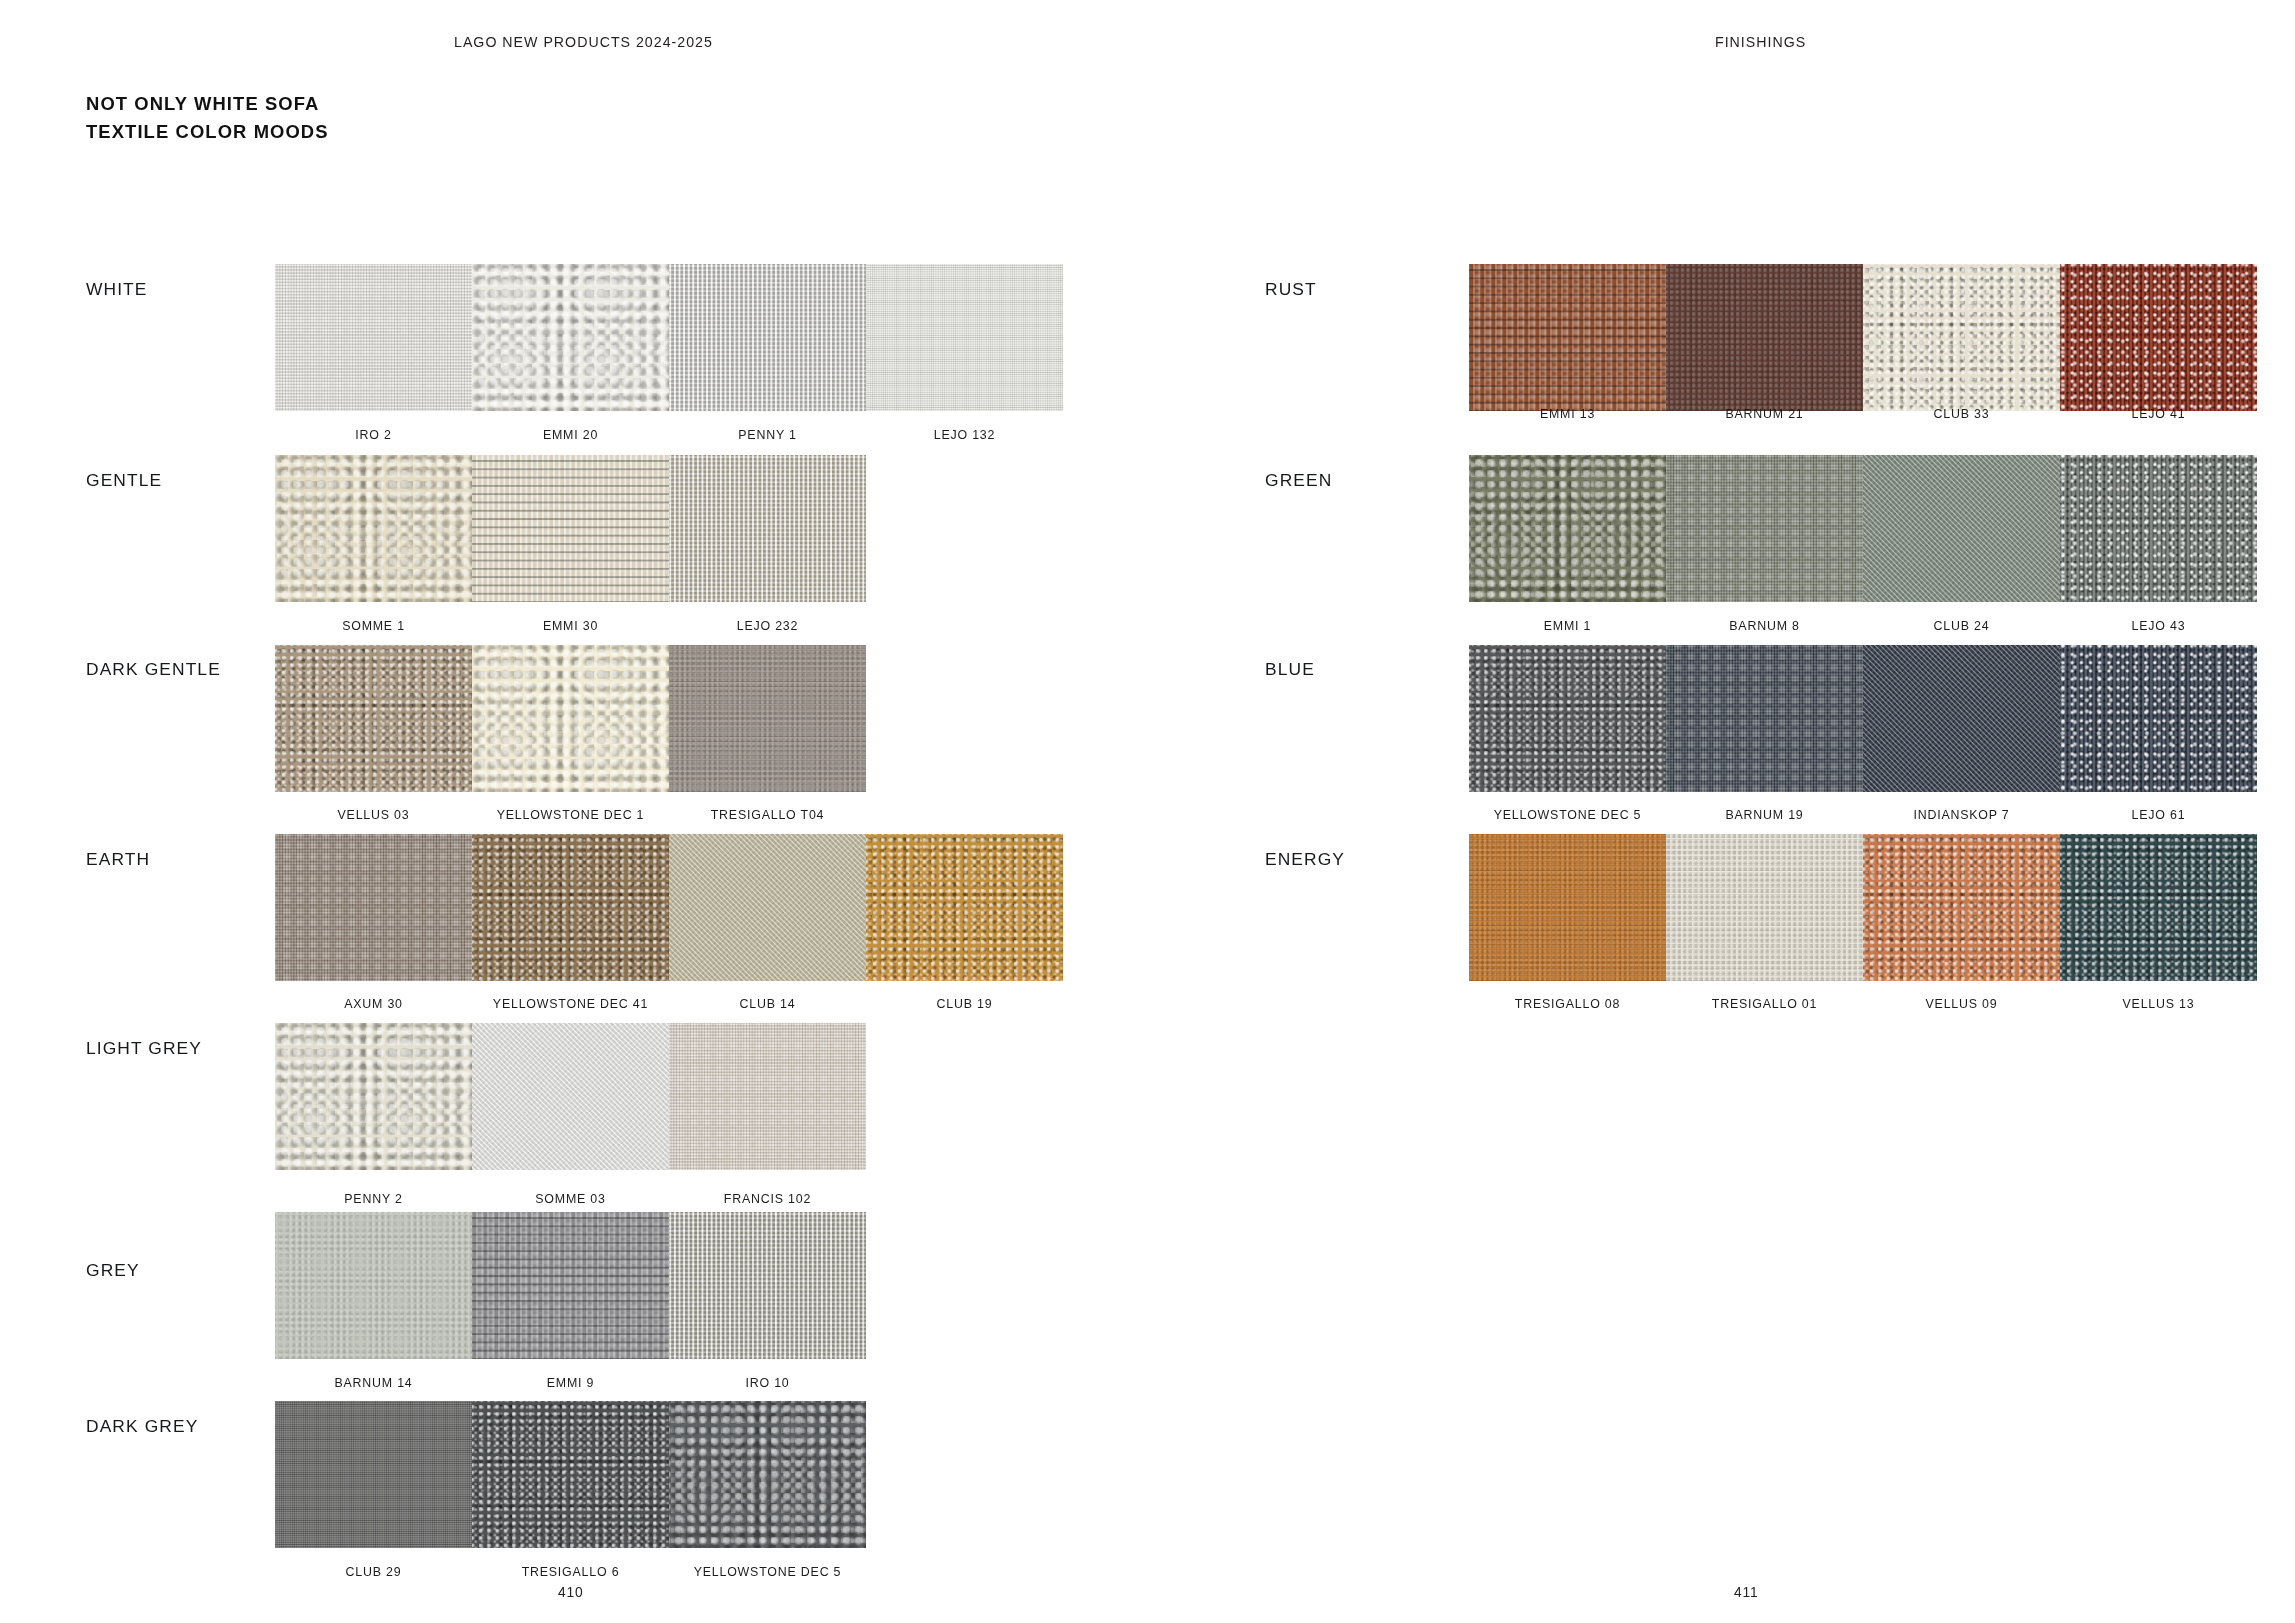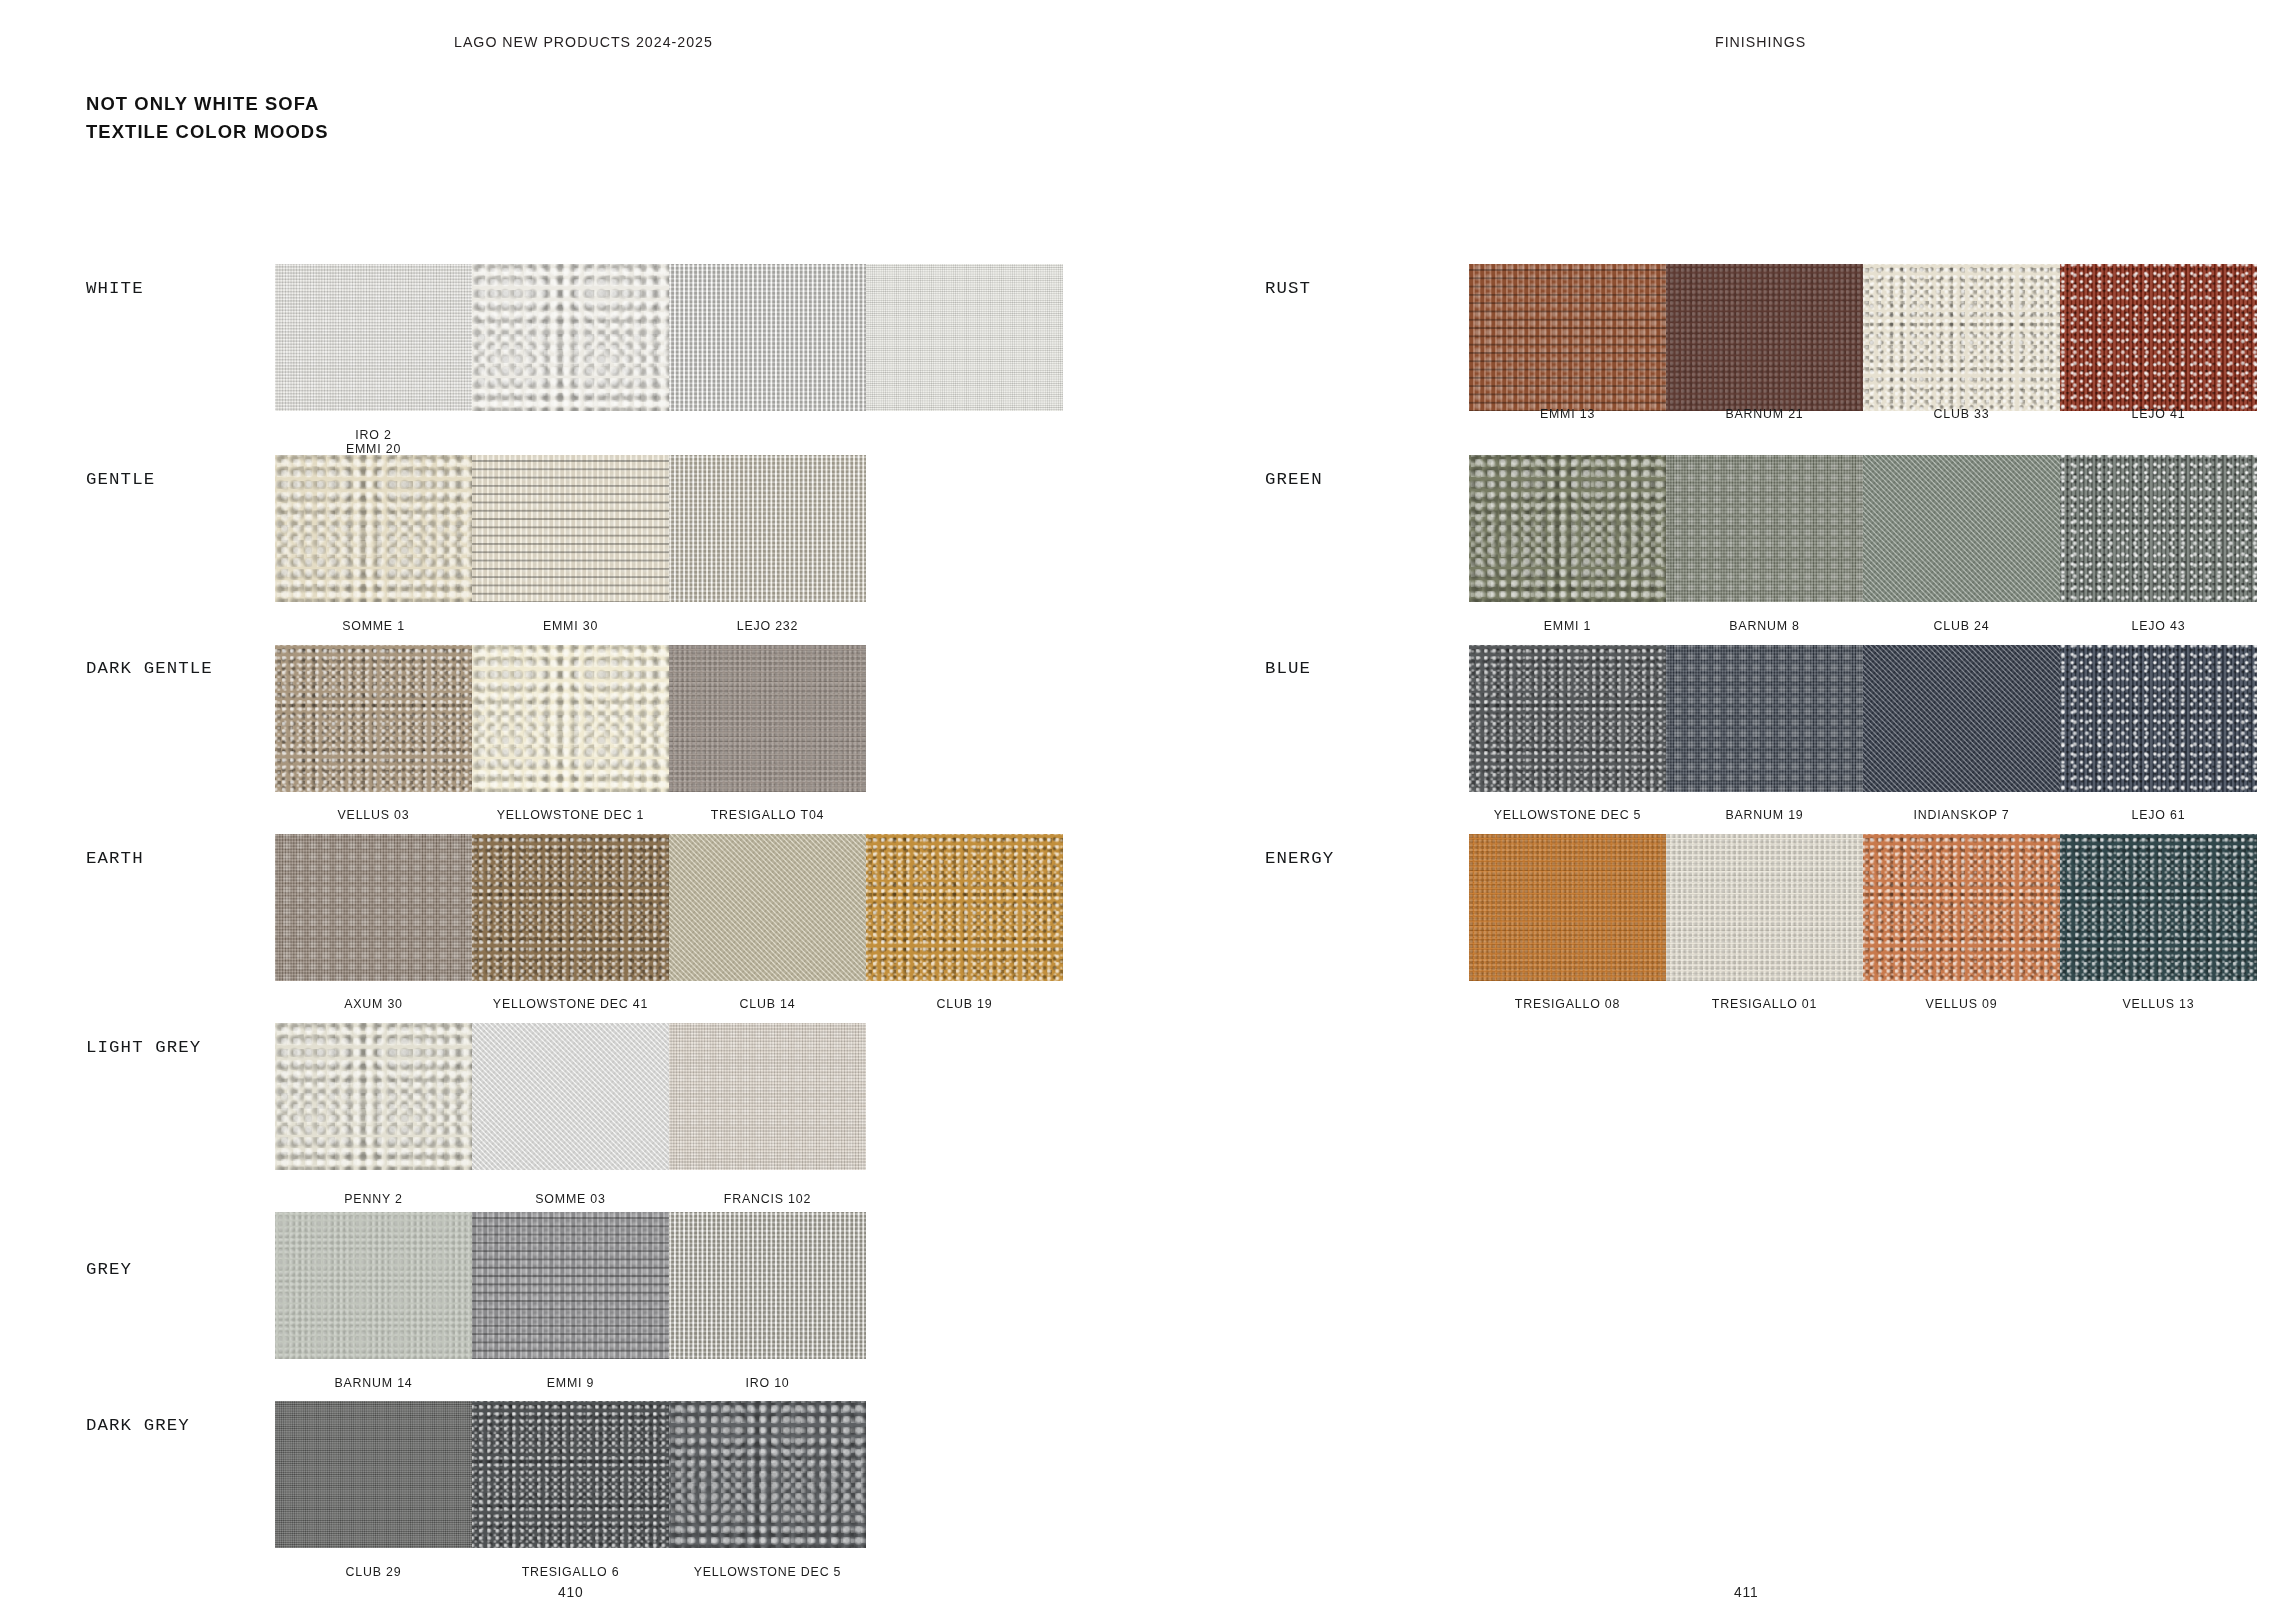--- a/index.html
+++ b/index.html
@@ -42,21 +42,20 @@
   #col-left{left:0;}
   #col-right{left:1175px;}
   .mood-label{
     position:absolute;
     left:86px;
     font-size:17.4px;
     font-weight:500;
     letter-spacing:1.1px;
     color:#16181a;
     white-space:nowrap;
-    font-family:Liberation Mono, monospace;
   }
   #col-left .mood-label{left:86px;}
   #col-right .mood-label{left:90px;}
 
   .swatch-strip{
     position:absolute;
     height:147px;
     display:flex;
     overflow:hidden;
   }
@@ -206,21 +205,21 @@
         <div class="swatch" style="background: rgb(236, 234, 227);">
           <div class="tex t-boucle"></div>
         </div>
         <div class="swatch" style="background: rgb(242, 241, 236);">
           <div class="tex t-mesh"></div>
         </div>
         <div class="swatch" style="background: rgb(233, 233, 227);">
           <div class="tex t-weave"></div>
         </div>
       </div>
-      <div class="caption-row" style="top: 428px; flex-direction: column;">
+      <div class="caption-row" style="top: 428px;">
         <div class="caption">IRO 2</div>
         <div class="caption">EMMI 20</div>
         <div class="caption">PENNY 1</div>
         <div class="caption">LEJO 132</div>
       </div>
       <div class="mood-label" style="top: 470px;">GENTLE</div>
       <div class="swatch-strip" style="top: 455px;">
         <div class="swatch" style="background: rgb(228, 220, 196);">
           <div class="tex t-boucle"></div>
         </div>

